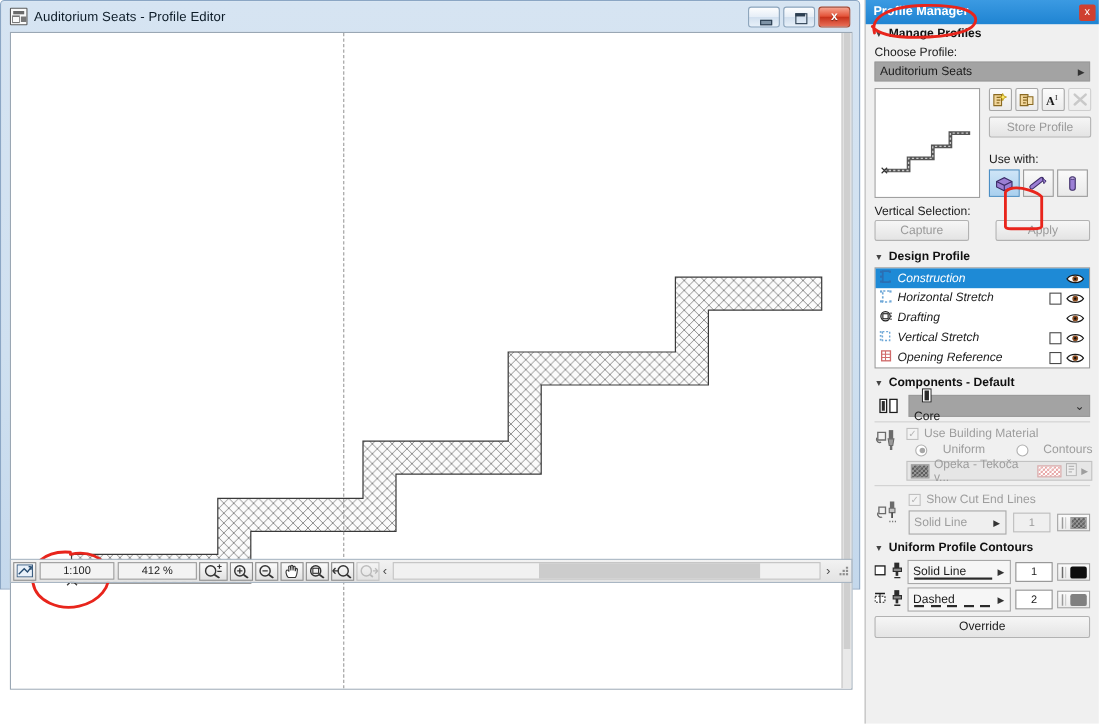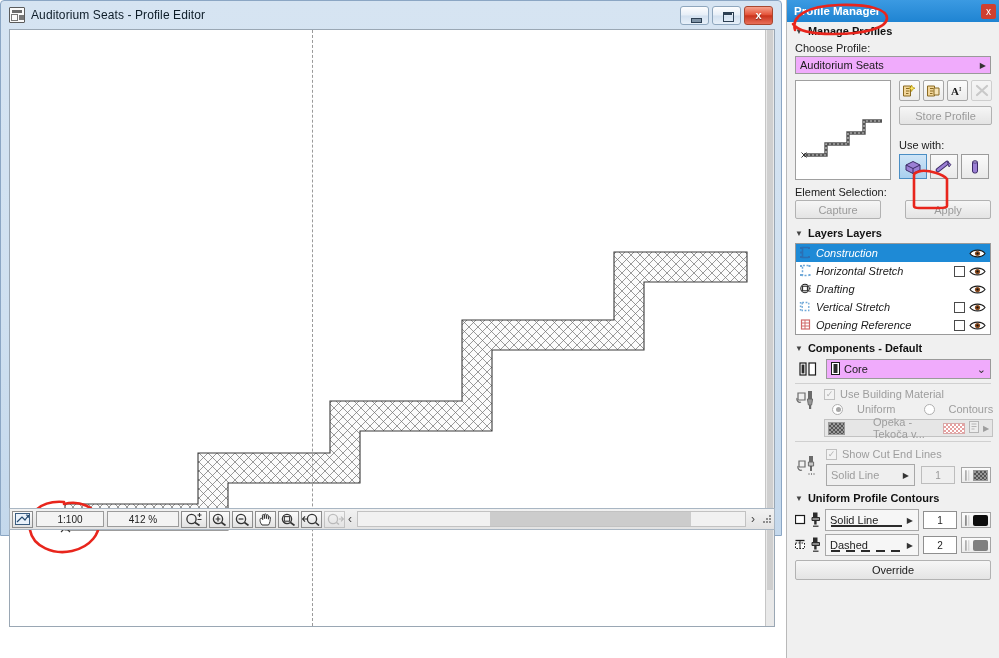--- a/index.html
+++ b/index.html
@@ -139,21 +139,21 @@
   }
   .pm-section-head {
     display:flex; align-items:center; gap:5px;
     padding:3px 6px 2px 8px; font-weight:bold; font-size:11px; color:#111;
   }
   .tri { font-size:8px; color:#444; }
   .pm-body { padding:0 8px; }
   .pm-label { font-size:11px; color:#1b1b1b; margin:3px 0 2px; }
 
   .combo {
-    height:18px; border:1px solid #9a9a9a; background:#f0abfc;
+    height:18px; border:1px solid #9a9a9a; background:#a3a3a3;
     display:flex; align-items:center; padding:0 4px;
     font-size:11px; justify-content:space-between;
   }
   .combo .cap { color:#1b1b1b; }
   .combo .arr { font-size:8px; color:#333; }
 
   #profile-preview {
     width:96px; height:100px; border:1px solid #a0a0a0; background:#fff;
     position:relative;
   }
@@ -462,30 +462,30 @@
             <div class="usewith-btn">
               <svg width="18" height="16" viewBox="0 0 18 16">
                   <rect x="6.5" y="2" width="5" height="12" rx="2" fill="#9b7fd4" stroke="#3b2a66" stroke-width="1"></rect>
                   <ellipse cx="9" cy="3" rx="2.5" ry="1.1" fill="#c4b1e8" stroke="#3b2a66" stroke-width=".8"></ellipse>
                 </svg>
             </div>
           </div>
         </div>
       </div>
 
-      <div class="pm-label" style="margin-top:6px;">Element Selection:</div>
+      <div class="pm-label" style="margin-top:6px;">Vertical Selection:</div>
       <div style="display:flex; gap:24px;">
         <div class="btn-grey" style="flex:1;">Capture</div>
         <div class="btn-grey" style="flex:1;">Apply</div>
       </div>
     </div>
 
     <div class="pm-section-head" style="margin-top:5px;">
       <span class="tri">▼</span>
-      <span>Layers Layers</span>
+      <span>Design Profile</span>
     </div>
 
     <div class="pm-body">
       <div id="layers-list">
 
         <div class="layer-row sel">
           <span>
             <svg width="13" height="13" viewBox="0 0 13 13">
                 <path d="M9.5 1.5 H3.5 V11.5 H9.5" fill="none" stroke="#2b6fb3" stroke-width="1.6"></path>
                 <g fill="#2b6fb3">
@@ -598,21 +598,21 @@
     <div class="pm-body">
       <div class="row">
         <span class="lefticon">
           <svg width="18" height="14" viewBox="0 0 18 14">
               <rect x="1" y="1" width="6" height="12" fill="#fff" stroke="#1b1b1b" stroke-width="1.2"></rect>
               <rect x="2.6" y="2.6" width="2.8" height="8.8" fill="#2b2b2b"></rect>
               <rect x="10" y="1" width="6.5" height="12" fill="#fff" stroke="#1b1b1b" stroke-width="1.2"></rect>
             </svg>
         </span>
         <div class="combo" style="flex:1; height:20px;">
-          <span style="display:flex; align-items:center; gap:4px;">
+          <span style="display:flex; align-items:center; gap:4px;flex-direction:column;">
             <span>
               <svg width="9" height="13" viewBox="0 0 9 13">
                   <rect x="0.5" y="0.5" width="8" height="12" fill="#fff" stroke="#1b1b1b" stroke-width="1"></rect>
                   <rect x="2.5" y="2" width="4" height="9" fill="#2b2b2b"></rect>
                 </svg>
             </span>
             <span>Core</span>
           </span>
           <span class="arr" style="font-size:11px;">⌄</span>
         </div>
@@ -636,21 +636,21 @@
             <span class="dis-text">Use Building Material</span>
           </div>
           <div class="row" style="margin:0 0 4px; gap:14px; padding-left:8px;">
             <span class="radio on"></span>
             <span class="dis-text">Uniform</span>
             <span class="radio" style="margin-left:14px;"></span>
             <span class="dis-text">Contours</span>
           </div>
           <div class="mat-bar">
             <span class="swatch-dark"></span>
-            <span style="flex:1;margin-left:24px;">Opeka - Tekoča v...</span>
+            <span style="flex:1;">Opeka - Tekoča v...</span>
             <span class="swatch-pink"></span>
             <span>
               <svg width="10" height="12" viewBox="0 0 10 12">
                   <rect x="0.5" y="0.5" width="9" height="11" fill="#ededed" stroke="#b5b5b5"></rect>
                   <path d="M2.5 3 h5 M2.5 5.5 h5 M2.5 8 h3" stroke="#b5b5b5" stroke-width="1"></path>
                 </svg>
             </span>
             <span style="font-size:8px; color:#9d9d9d;">▶</span>
           </div>
         </div>

